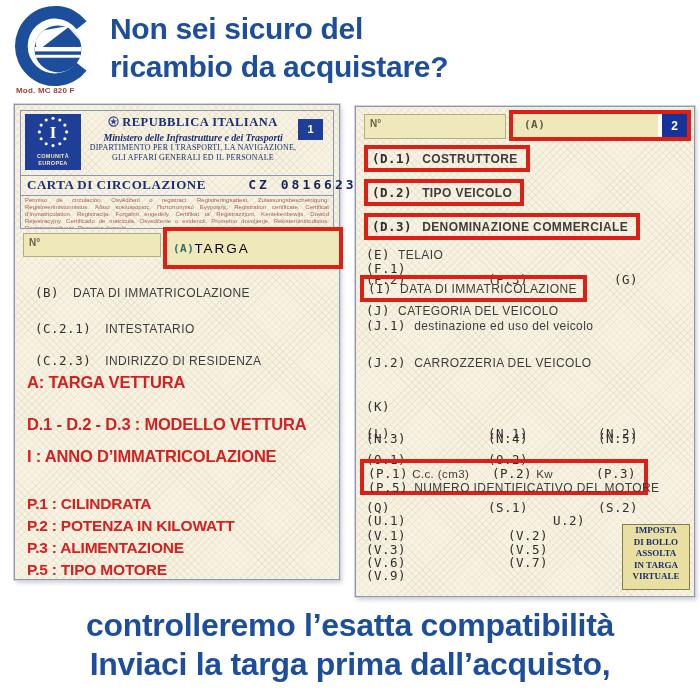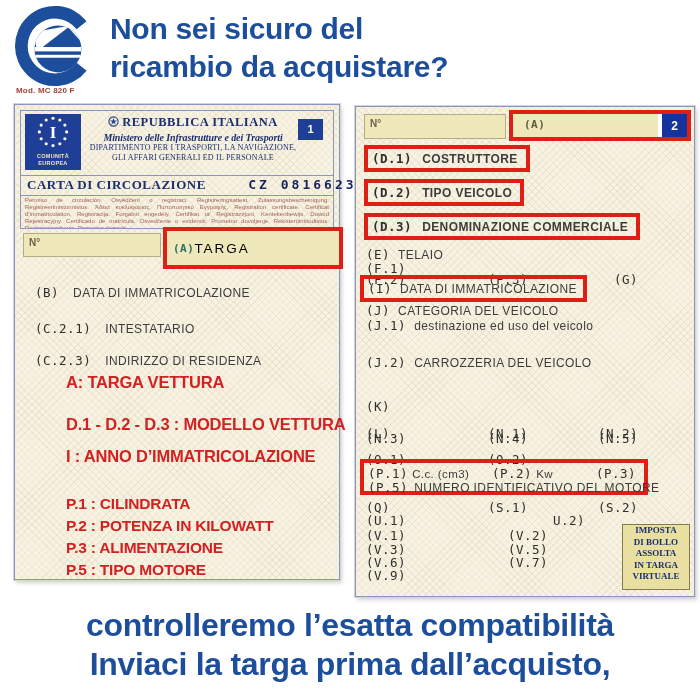--- a/index.html
+++ b/index.html
@@ -58,21 +58,21 @@
   .acode{font-family:"DejaVu Sans Mono","Liberation Mono",monospace;font-weight:bold;font-size:11px;
          color:#2e6e68;margin-left:6px;letter-spacing:.5px;}
   .targa-label{flex:1;text-align:left;font-size:13.5px;color:#000000;letter-spacing:2px;margin-right:14px;}
 
   
   .code{font-family:"DejaVu Sans Mono","Liberation Mono",monospace;font-size:12.5px;color:#2e2e2e;letter-spacing:.5px;}
   .flabel{font-size:12px;color:#3c3c3c;letter-spacing:.4px;}
   .lrow{position:absolute;left:12px;right:6px;height:16px;white-space:nowrap;margin-left:8px;}
   .lrow .flabel{margin-left:14px;}
 
-  .annot{position:absolute;left:12px;right:4px;color:#d32121;font-weight:bold;white-space:nowrap;margin-left:39px;}
+  .annot{position:absolute;left:12px;right:4px;color:#d32121;font-weight:bold;white-space:nowrap;}
   .annot-lg{font-size:16.5px;letter-spacing:-0.2px;}
   .annot-sm{font-size:15.5px;letter-spacing:-0.2px;}
 
   
   .rtop-a{position:absolute;left:153px;top:3px;width:182px;height:31px;display:flex;align-items:stretch;box-sizing:border-box;}
   .rtop-a .yarea{flex:1;background:#eee8ba;position:relative;}
   .rtop-a .yarea .acode{position:absolute;left:5px;top:4px;color:#5d5b40;}
   .rtop-gap{width:4px;background:#fff;}
   .num2{width:25px;background:#15339b;color:#fff;font-weight:bold;font-size:12px;
         display:flex;align-items:center;justify-content:center;}

